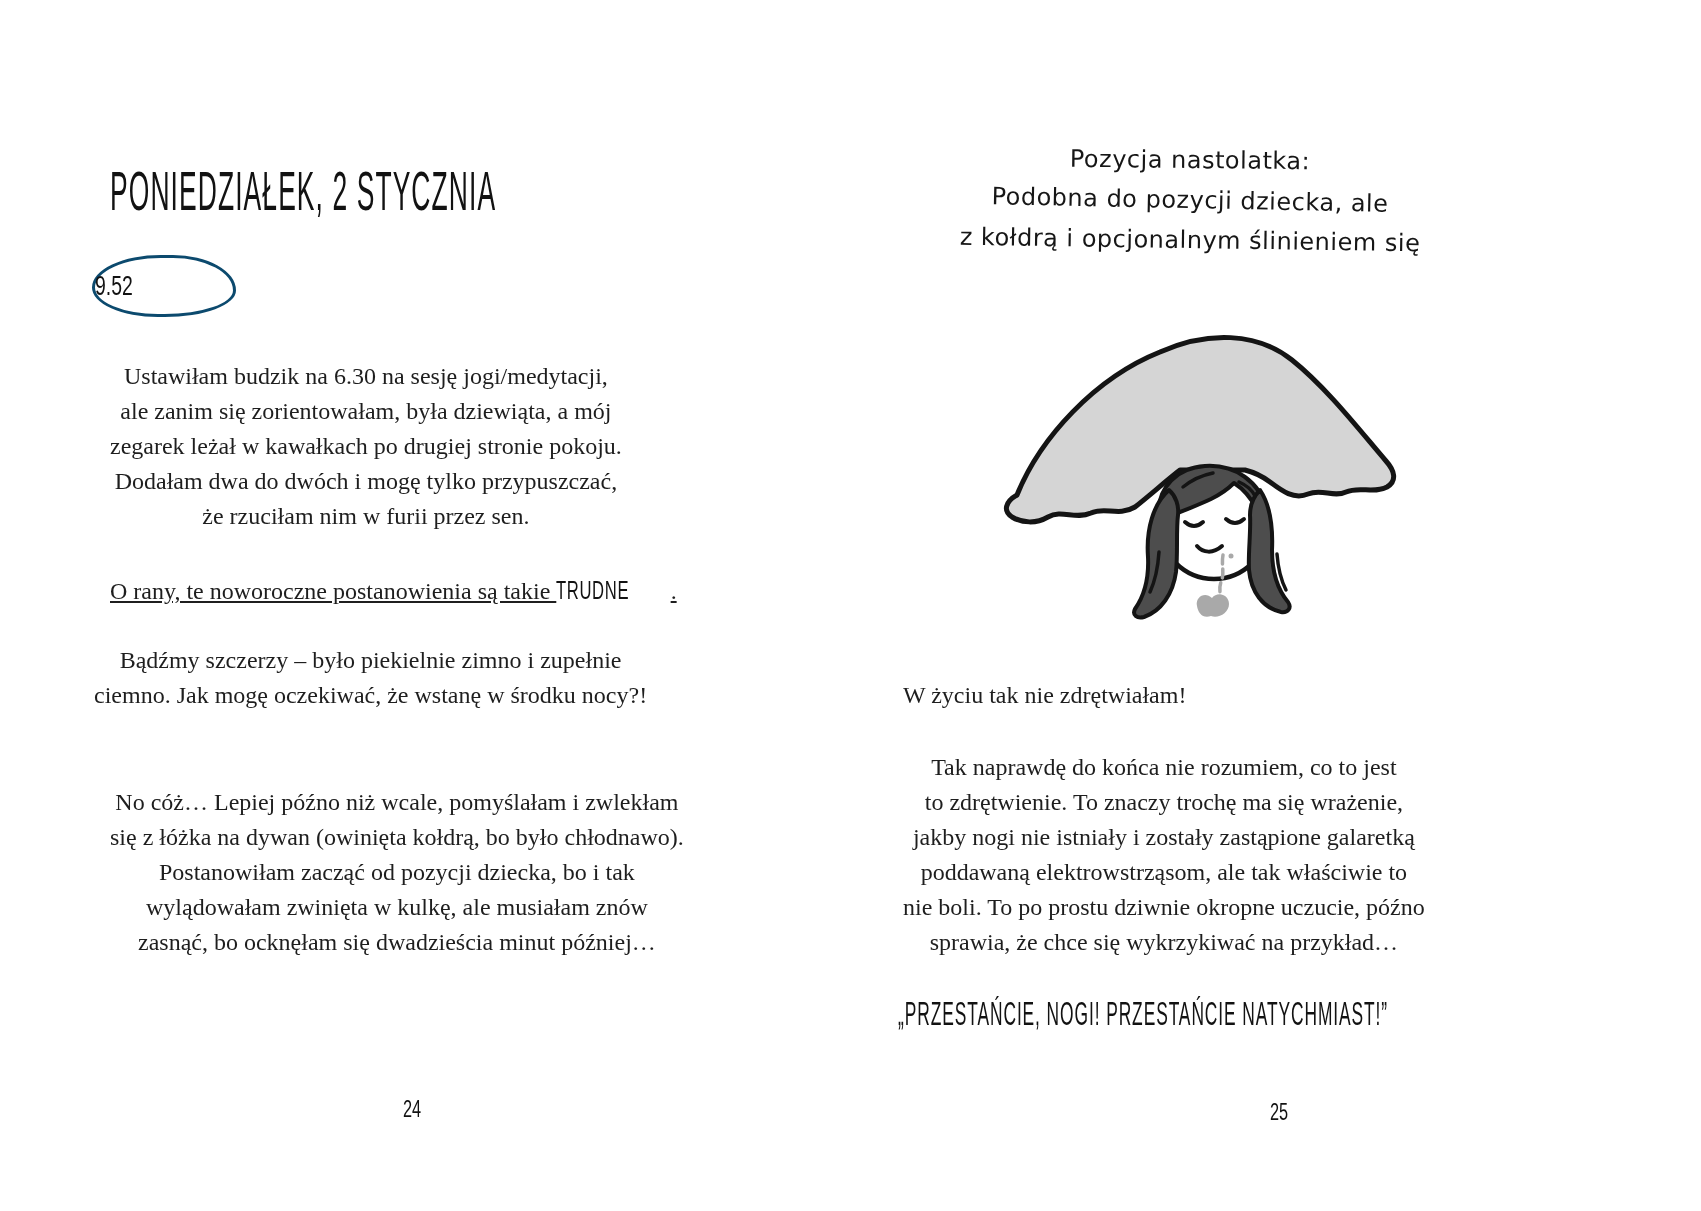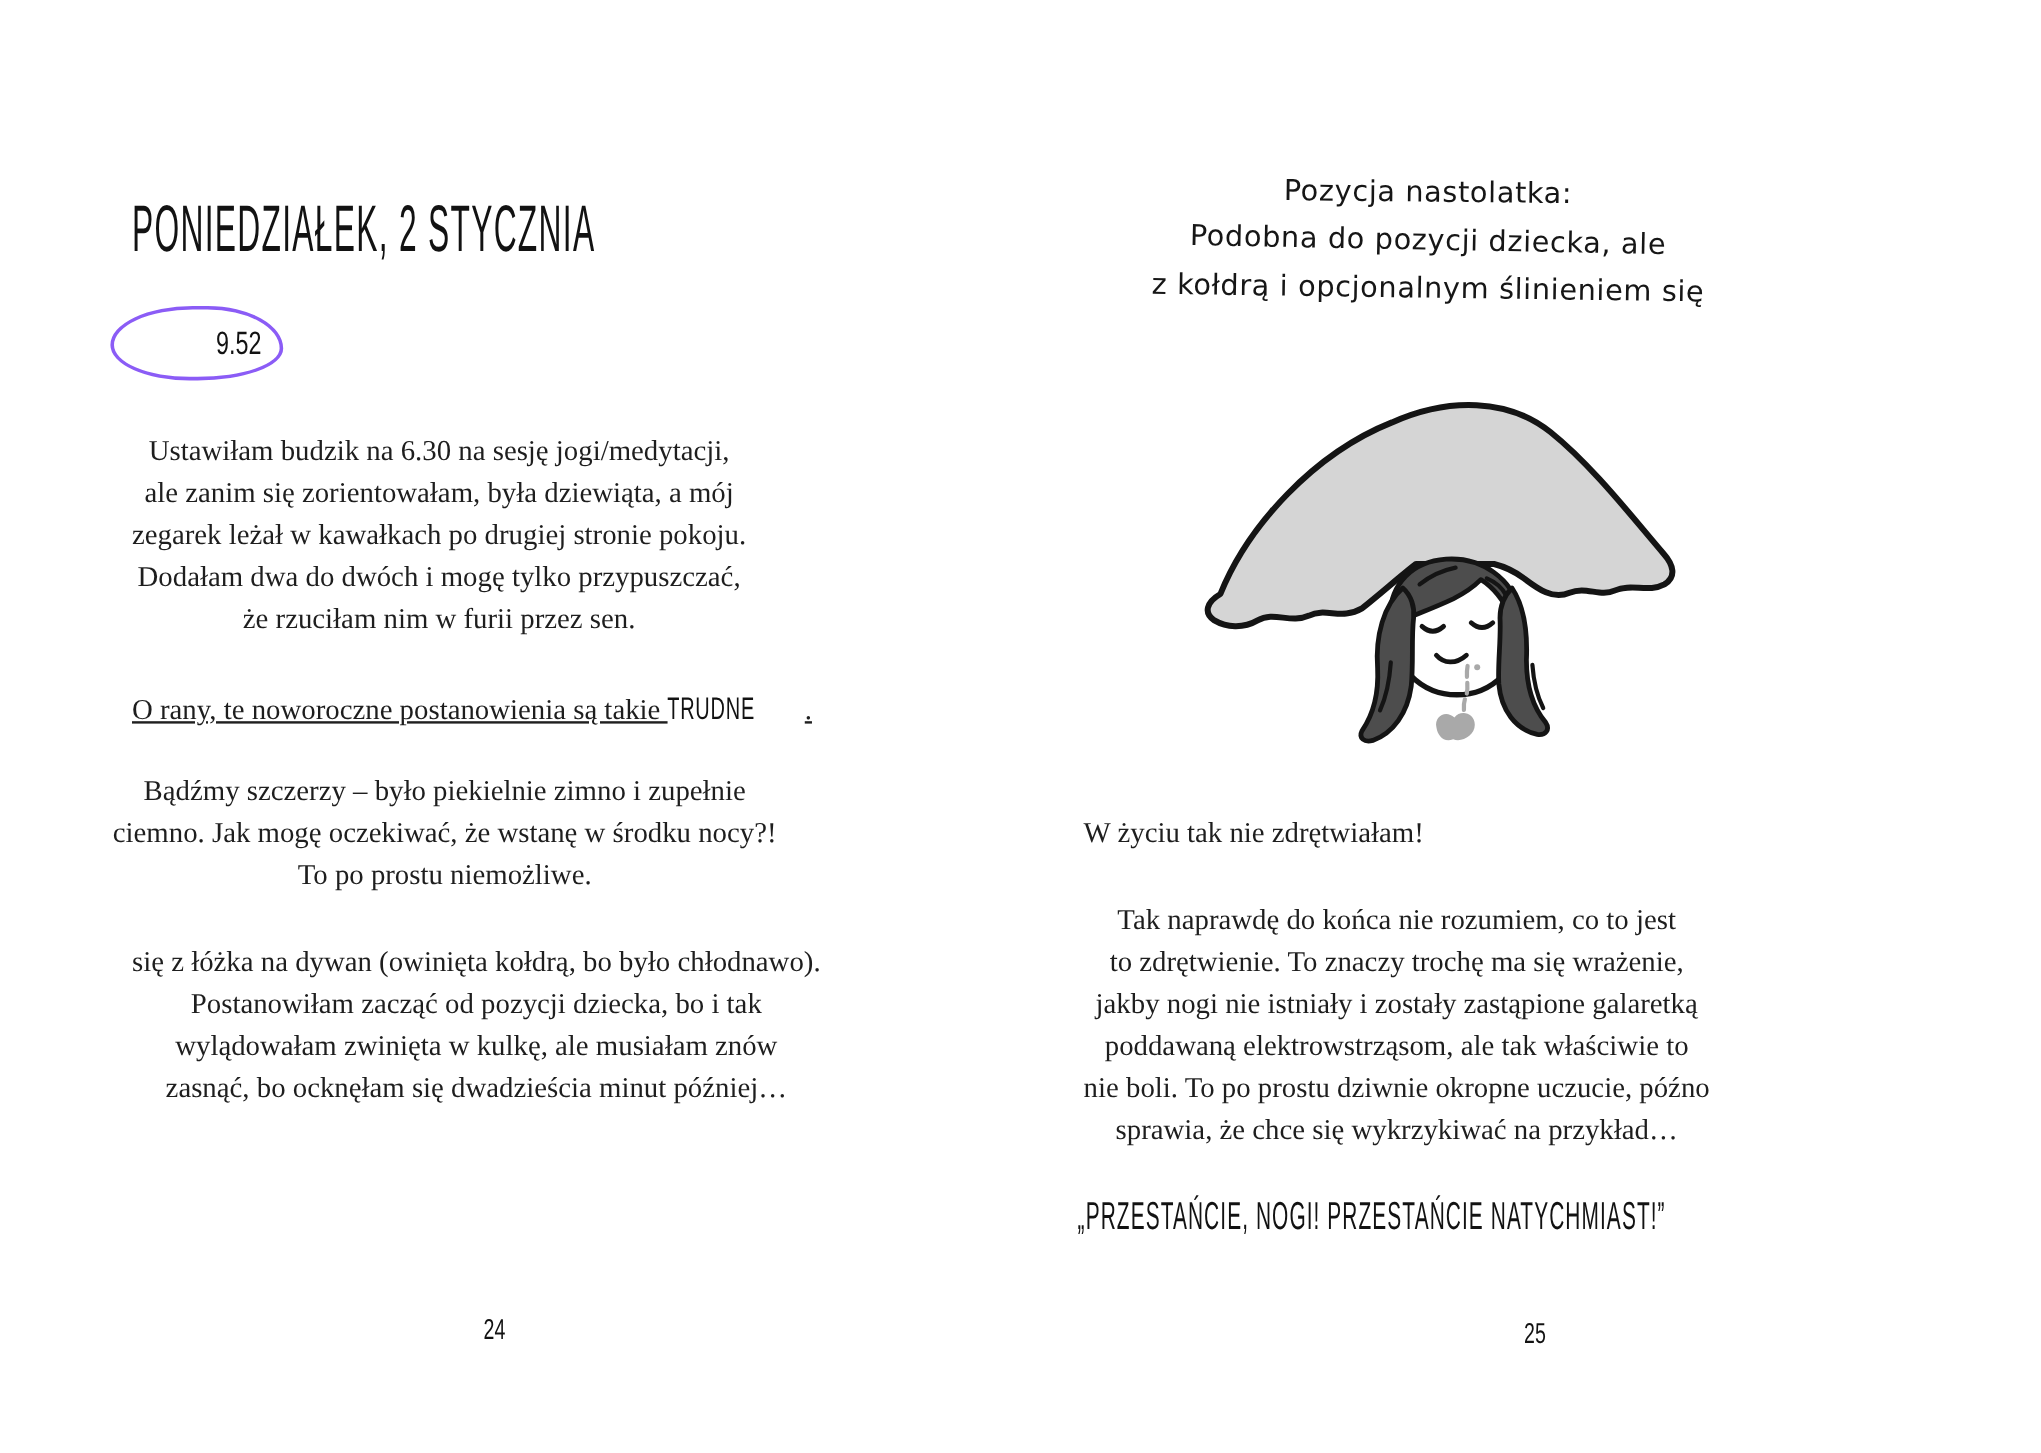--- a/index.html
+++ b/index.html
@@ -56,23 +56,23 @@
   .body-line{
     font-family:"Liberation Serif","DejaVu Serif",serif;
     font-size:24px;
     line-height:35px;
     white-space:nowrap;
     color:#1e1e1e;
     text-align:center;
   }
   .time-bubble{
     width:138px;height:56px;
-    border:3px solid #8b5cf6;
+    border:3px solid #0c4a6e;
     border-radius:50% 46% 52% 48% / 55% 60% 45% 50%;
-    display:flex;align-items:center;justify-content:flex-end;
+    display:flex;align-items:center;justify-content:flex-start;
   }
   .time-bubble span{
     font-size:27px;
     transform:scaleX(0.72);
     display:inline-block;
   }
   .cap-r1{transform:rotate(0.6deg);}
   .cap-r2{transform:rotate(1.1deg);}
   .cap-r3{transform:rotate(0.8deg);}
 </style>
@@ -99,24 +99,24 @@
       <div class="body-line">że rzuciłam nim w furii przez sen.</div>
     </div>
 
     <div class="abs" style="left:110px;top:573px;text-decoration:underline;">
       <div class="body-line"><span>O rany, te noworoczne postanowienia są takie </span><span class="hand-caps emph-caps">TRUDNE</span><span>.</span></div>
     </div>
 
     <div class="abs" style="left:94px;top:643px;">
       <div class="body-line">Bądźmy szczerzy – było piekielnie zimno i zupełnie</div>
       <div class="body-line">ciemno. Jak mogę oczekiwać, że wstanę w środku nocy?!</div>
-      <div class="body-line">To po prostu niemożliwe.</div>
     </div>
 
     <div class="abs" style="left:110px;top:785px;">
+      <div class="body-line">No cóż… Lepiej późno niż wcale, pomyślałam i zwlekłam</div>
       <div class="body-line">się z łóżka na dywan (owinięta kołdrą, bo było chłodnawo).</div>
       <div class="body-line">Postanowiłam zacząć od pozycji dziecka, bo i tak</div>
       <div class="body-line">wylądowałam zwinięta w kulkę, ale musiałam znów</div>
       <div class="body-line">zasnąć, bo ocknęłam się dwadzieścia minut później…</div>
     </div>
 
     <div class="abs" style="left:403px;top:1095px;">
       <span class="hand-caps pageno">24</span>
     </div>
   </div>

